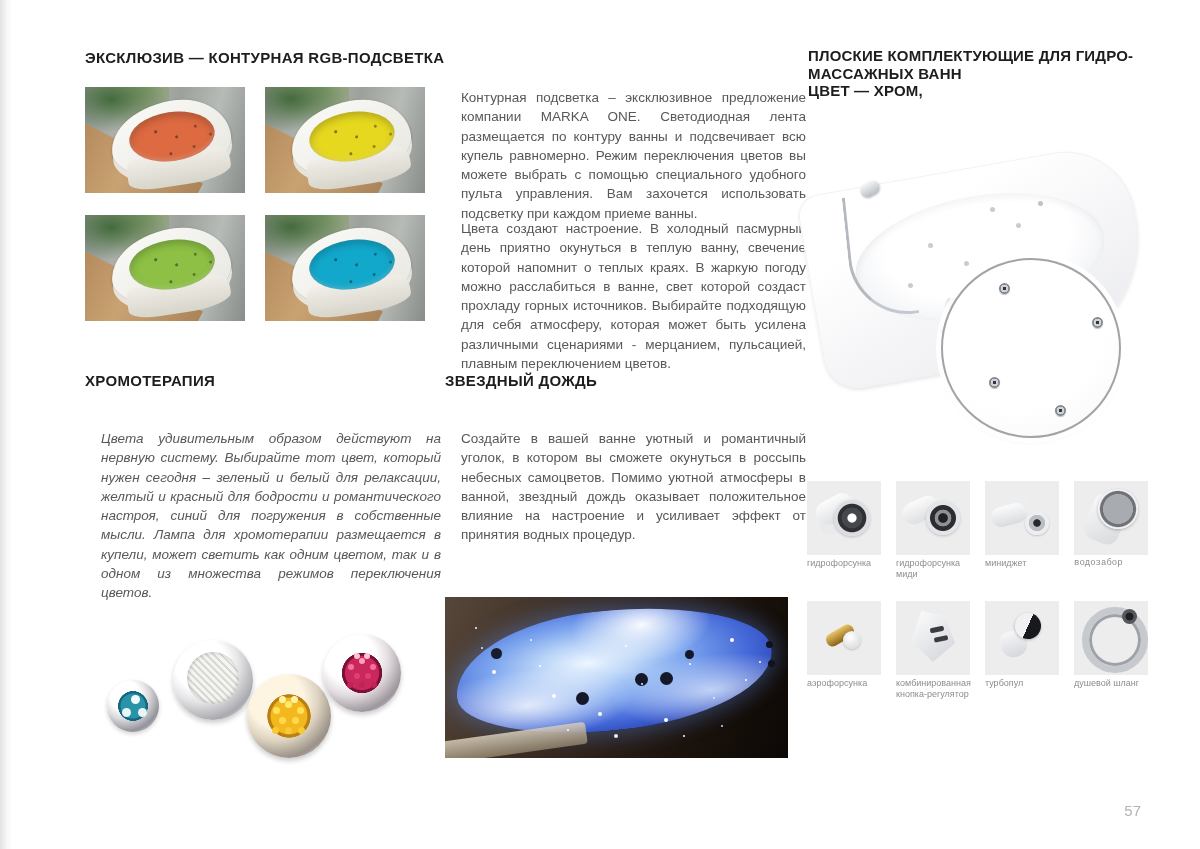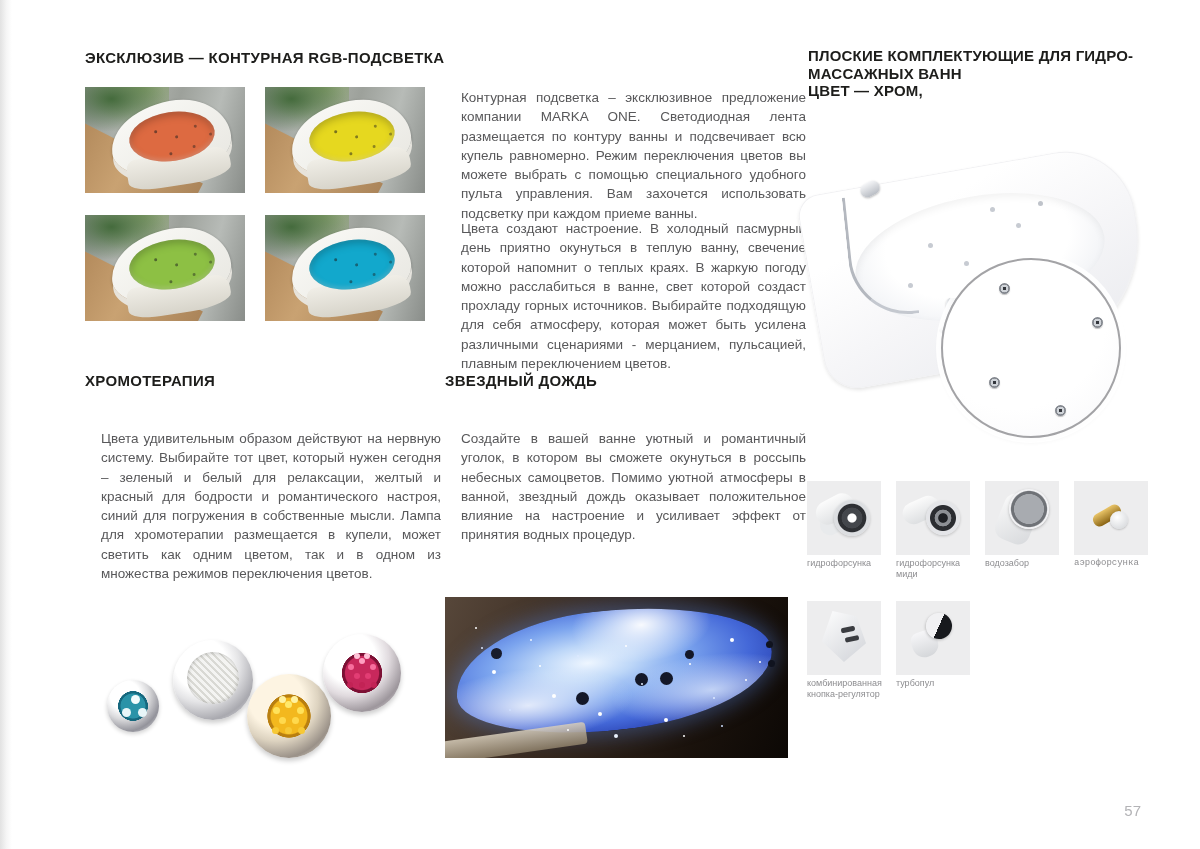--- a/index.html
+++ b/index.html
@@ -12,21 +12,21 @@
   .sec-title{position:absolute;margin:0;font-size:15px;font-weight:bold;color:#1d1d1b;letter-spacing:.3px;}
   #t-exclusive{left:85px;top:49px;}
   #t-chromo{left:85px;top:372px;}
   #t-star{left:445px;top:372px;}
   .acc-title{position:absolute;left:808px;top:47px;margin:0;font-size:15px;font-weight:bold;
         color:#1d1d1b;line-height:17.5px;letter-spacing:.2px;}
   .body-p{position:absolute;margin:16px;width:345px;font-size:13.5px;line-height:19.3px;
         color:#58585a;text-align:justify;}
   #p-contour1{left:445px;top:72px;}
   #p-contour2{left:445px;top:203px;}
-  #p-chromo{left:85px;top:413px;width:340px;}
+  #p-chromo{left:85px;top:413px;width:340px;font-style:italic;}
   #p-star{left:445px;top:413px;}
   .page-num{position:absolute;right:59px;top:802px;font-size:15px;color:#b3b3b6;}
 
   
   .rgb-grid{position:absolute;left:85px;top:87px;width:340px;height:240px;}
   .tile{position:absolute;width:160px;height:106px;overflow:hidden;background:#a9ada9;}
   .tile:nth-child(2){left:180px;top:0;}
   .tile:nth-child(3){left:0;top:128px;}
   .tile:nth-child(4){left:180px;top:128px;}
   .tw{position:absolute;inset:0;
@@ -276,31 +276,39 @@
   <div class="acc-grid">
     <figure class="acc">
       <div class="thumb th1"></div>
       <figcaption>гидрофорсунка</figcaption>
     </figure>
     <figure class="acc">
       <div class="thumb th2"></div>
       <figcaption>гидрофорсунка миди</figcaption>
     </figure>
     <figure class="acc">
+      <div class="thumb th3"></div>
+      <figcaption>миниджет</figcaption>
+    </figure>
+    <figure class="acc">
       <div class="thumb th4"></div>
       <figcaption>водозабор</figcaption>
     </figure>
     <figure class="acc">
       <div class="thumb th5"></div>
       <figcaption>аэрофорсунка</figcaption>
     </figure>
     <figure class="acc">
       <div class="thumb th6"></div>
       <figcaption>комбинированная кнопка-регулятор</figcaption>
     </figure>
     <figure class="acc">
       <div class="thumb th7"></div>
       <figcaption>турбопул</figcaption>
     </figure>
+    <figure class="acc">
+      <div class="thumb th8"></div>
+      <figcaption>душевой шланг</figcaption>
+    </figure>
   </div>
 
   <div class="page-num">57</div>
 </div>
 
 </body></html>

